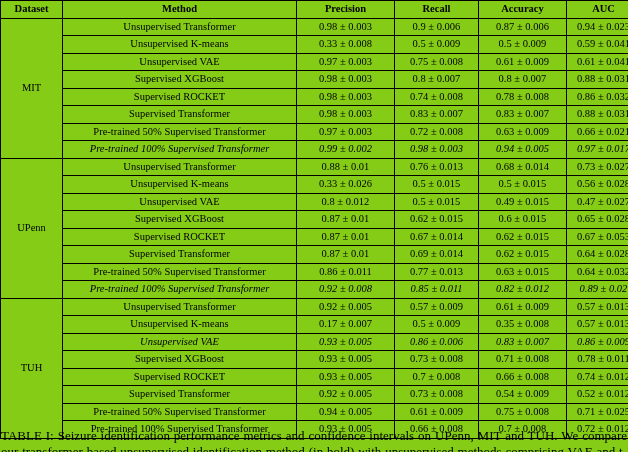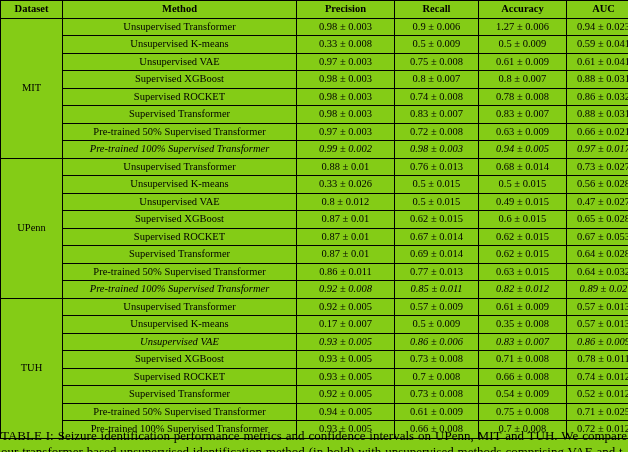--- a/index.html
+++ b/index.html
@@ -87,21 +87,21 @@
           <th>Accuracy</th>
           <th>AUC</th>
         </tr>
     </thead>
     <tbody id="table-body">
         <tr>
           <td rowspan="8" class="dataset-cell">MIT</td>
           <td class="method-cell style-bold">Unsupervised Transformer</td>
           <td class="value-cell style-bold">0.98 ± 0.003</td>
           <td class="value-cell style-bold">0.9 ± 0.006</td>
-          <td class="value-cell style-bold">1.27 ± 0.006</td>
+          <td class="value-cell style-bold">0.87 ± 0.006</td>
           <td class="value-cell style-bold">0.94 ± 0.023</td>
         </tr>
         <tr>
           <td class="method-cell style-normal">Unsupervised K-means</td>
           <td class="value-cell style-normal">0.33 ± 0.008</td>
           <td class="value-cell style-normal">0.5 ± 0.009</td>
           <td class="value-cell style-normal">0.5 ± 0.009</td>
           <td class="value-cell style-normal">0.59 ± 0.041</td>
         </tr>
         <tr>

